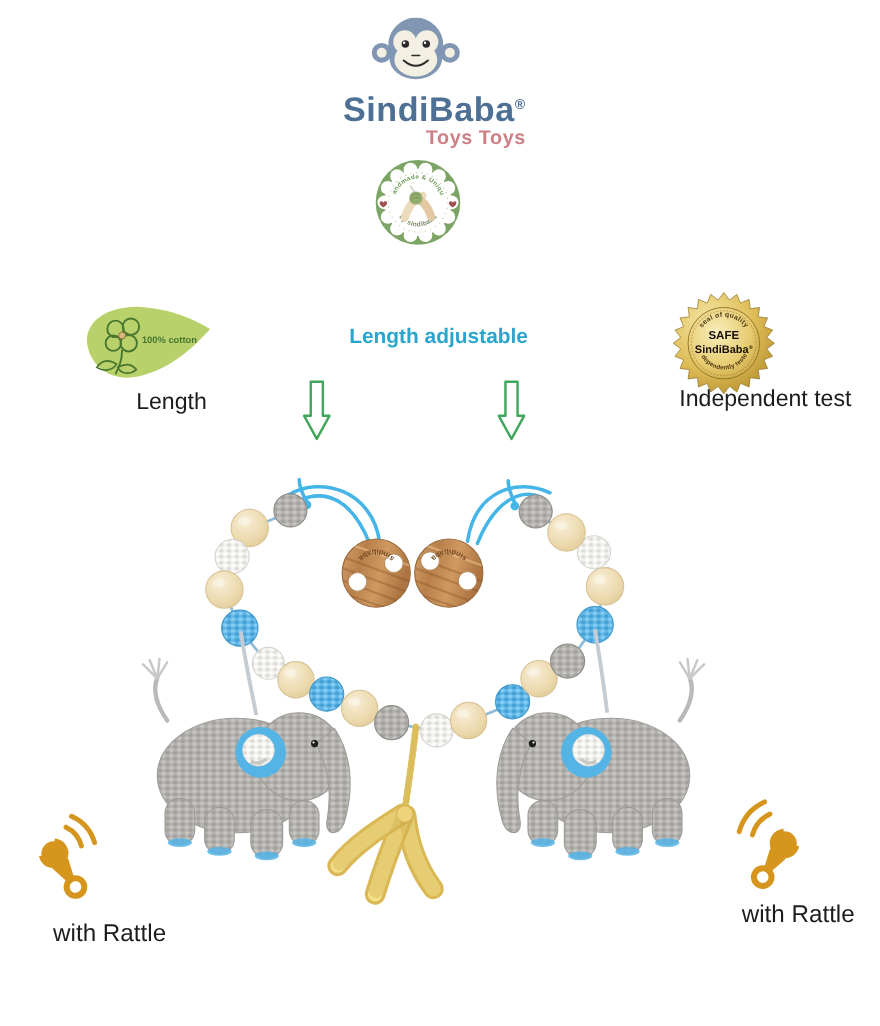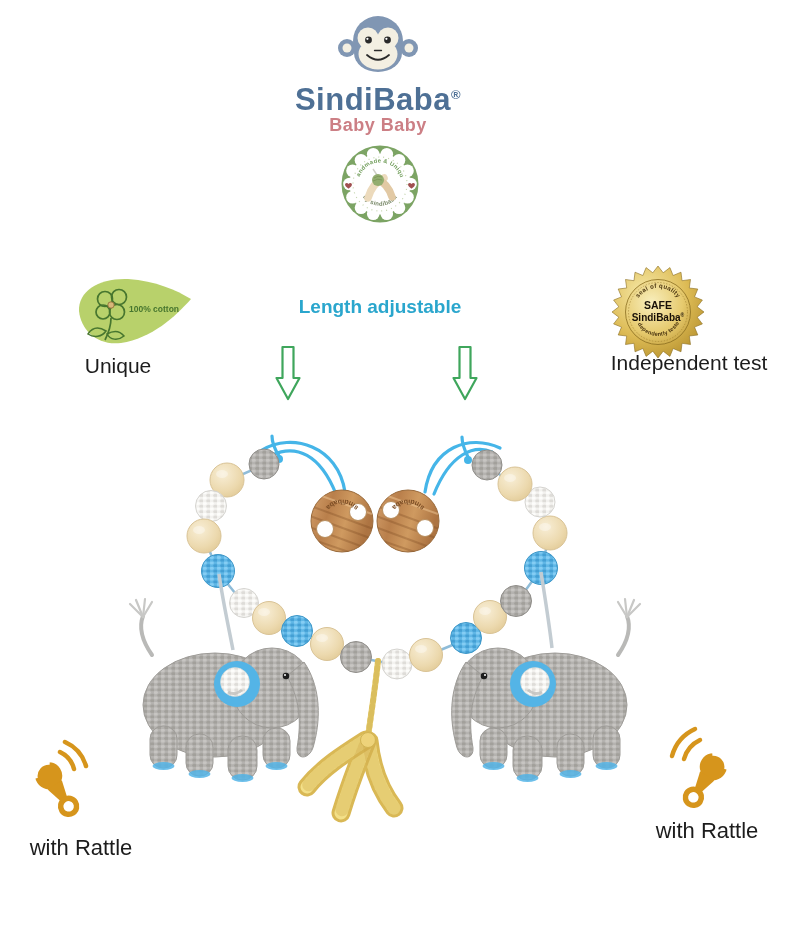--- a/index.html
+++ b/index.html
@@ -1,19 +1,19 @@
 <!DOCTYPE html>
 <html style="--brand-blue: #4e7095; --brand-pink: #cc7f85; --monkey-head: #8096b3; --monkey-face: #f3efe2; --badge-green: #7ca464; --badge-text-green: #6f9c58; --text-dark: #1c1c1c; --leaf-green: #b8d16b; --leaf-icon-green: #47762f; --adjustable-blue: #2aa6cd; --arrow-green: #3fa65c; --seal-gold: #d9b243; --wood-brown: #c08552; --cord-blue: #45b5e8; --bead-cream: #f0e2bf; --bead-gray: #b2b0ad; --bead-white: #f2f1ee; --bead-blue: #5fb6e5; --elephant-gray: #b2b0ae; --ear-blue: #54b4e6; --banana-yellow: #f0d87b; --rattle-orange: #d6951c;"><head>
 <meta charset="utf-8">
 <style>
   html,body{margin:0;padding:0;background:#fff;}
   .canvas{position:relative;width:800px;height:933px;background:#fff;overflow:hidden;
           font-family:"Liberation Sans",sans-serif;}
   .abs{position:absolute;}
-  .ctr{text-align:center;}
+  .ctr{text-align:right;}
   .label{color:var(--text-dark,#1c1c1c);font-size:21px;}
   .brand-name{font-size:31px;font-weight:bold;color:var(--brand-blue,#4e7095);letter-spacing:.5px;}
   .brand-name sup{font-size:13px;vertical-align:super;}
   .brand-tagline{font-size:18px;font-weight:bold;color:var(--brand-pink,#cc7f85);letter-spacing:.5px;}
   .adjustable{font-size:19px;font-weight:bold;color:var(--adjustable-blue,#2aa6cd);}
   svg{display:block;}
   svg text{font-family:"Liberation Sans",sans-serif;}
   .bead-gray{fill:url(#pGray);stroke:#8f8d89;stroke-width:1;}
   .bead-white{fill:url(#pWhite);stroke:#d5d4d0;stroke-width:1;}
   .bead-blue{fill:url(#pBlue);stroke:#3d97c8;stroke-width:1;}
@@ -42,21 +42,21 @@
     <circle cx="-10.6" cy="-8.2" r="1.1" fill="#fff"></circle>
     <circle cx="9.5" cy="-7" r="3.4" fill="#2a2a2a"></circle>
     <circle cx="8.4" cy="-8.2" r="1.1" fill="#fff"></circle>
     <path d="M -3.5,3.5 L 3.5,3.5" stroke="#2a2a2a" stroke-width="1.3" stroke-linecap="round"></path>
     <path d="M -11,8 Q 0,17.5 11,8" stroke="#2a2a2a" stroke-width="1.8" fill="none" stroke-linecap="round"></path>
   </svg>
 
   <div class="abs ctr" style="left:278px;top:82px;width:200px">
     <span class="brand-name"><span>SindiBaba</span><sup>®</sup></span>
   </div>
-  <div class="abs ctr brand-tagline" style="left:278px;top:115px;width:200px">Baby Baby</div>
+  <div class="abs ctr brand-tagline" style="left:278px;top:115px;width:200px">Toys Toys</div>
 
   <svg class="abs" style="left:341px;top:145px" width="78" height="78" viewBox="-39 -39 78 78">
     <defs>
       <path id="arcTopB" d="M -21,-5 A 21.6 21.6 0 0 1 21,-5"></path>
       <path id="arcBotB" d="M -18.5,11 A 21.2 21.2 0 0 0 18.5,11"></path>
     </defs>
     <circle r="38.5" fill="var(--badge-green)"></circle>
     <g fill="#fff">
       <circle cx="30.5" cy="0" r="6.3"></circle>
         <circle cx="27.5" cy="13.2" r="6.3"></circle>
@@ -100,21 +100,21 @@
         <circle cx="119" cy="297" r="7.5"></circle>
       <circle cx="103" cy="312" r="7"></circle>
         <circle cx="117" cy="312" r="7.5"></circle>
       <path d="M 111,318 C 111,328 108,334 105,340"></path>
       <path d="M 106,331 C 98,326 92,328 88,334 C 94,338 102,337 106,331 Z" stroke-width="1.5"></path>
       <path d="M 107,334 C 114,330 120,331 124,336 C 118,341 110,340 107,334 Z" stroke-width="1.5"></path>
     </g>
     <circle cx="111" cy="305" r="3.2" fill="#d8b87a" stroke="#8a6a30" stroke-width="0.8"></circle>
     <text x="129" y="312" font-size="8.5" font-weight="bold" fill="var(--leaf-icon-green)">100% cotton</text>
   </svg>
-  <div class="abs ctr label" style="left:48px;top:354px;width:140px">Unique</div>
+  <div class="abs ctr label" style="left:48px;top:354px;width:140px">Length</div>
 
   <div class="abs ctr adjustable" style="left:280px;top:296px;width:200px">Length adjustable</div>
 
   <svg class="abs" style="left:270px;top:342px" width="212" height="62" viewBox="270 342 212 62">
     <path d="M 282.5,347 L 293.5,347 L 293.5,378 L 299.5,378 L 288,399 L 276.5,378 L 282.5,378 Z" fill="#fff" stroke="var(--arrow-green)" stroke-width="2.2" stroke-linejoin="round"></path>
     <path d="M 459.5,347 L 470.5,347 L 470.5,378 L 476.5,378 L 465,399 L 453.5,378 L 459.5,378 Z" fill="#fff" stroke="var(--arrow-green)" stroke-width="2.2" stroke-linejoin="round"></path>
   </svg>
 
   <svg class="abs" style="left:605px;top:259px" width="106" height="106" viewBox="-53 -53 106 106">
     <defs>

